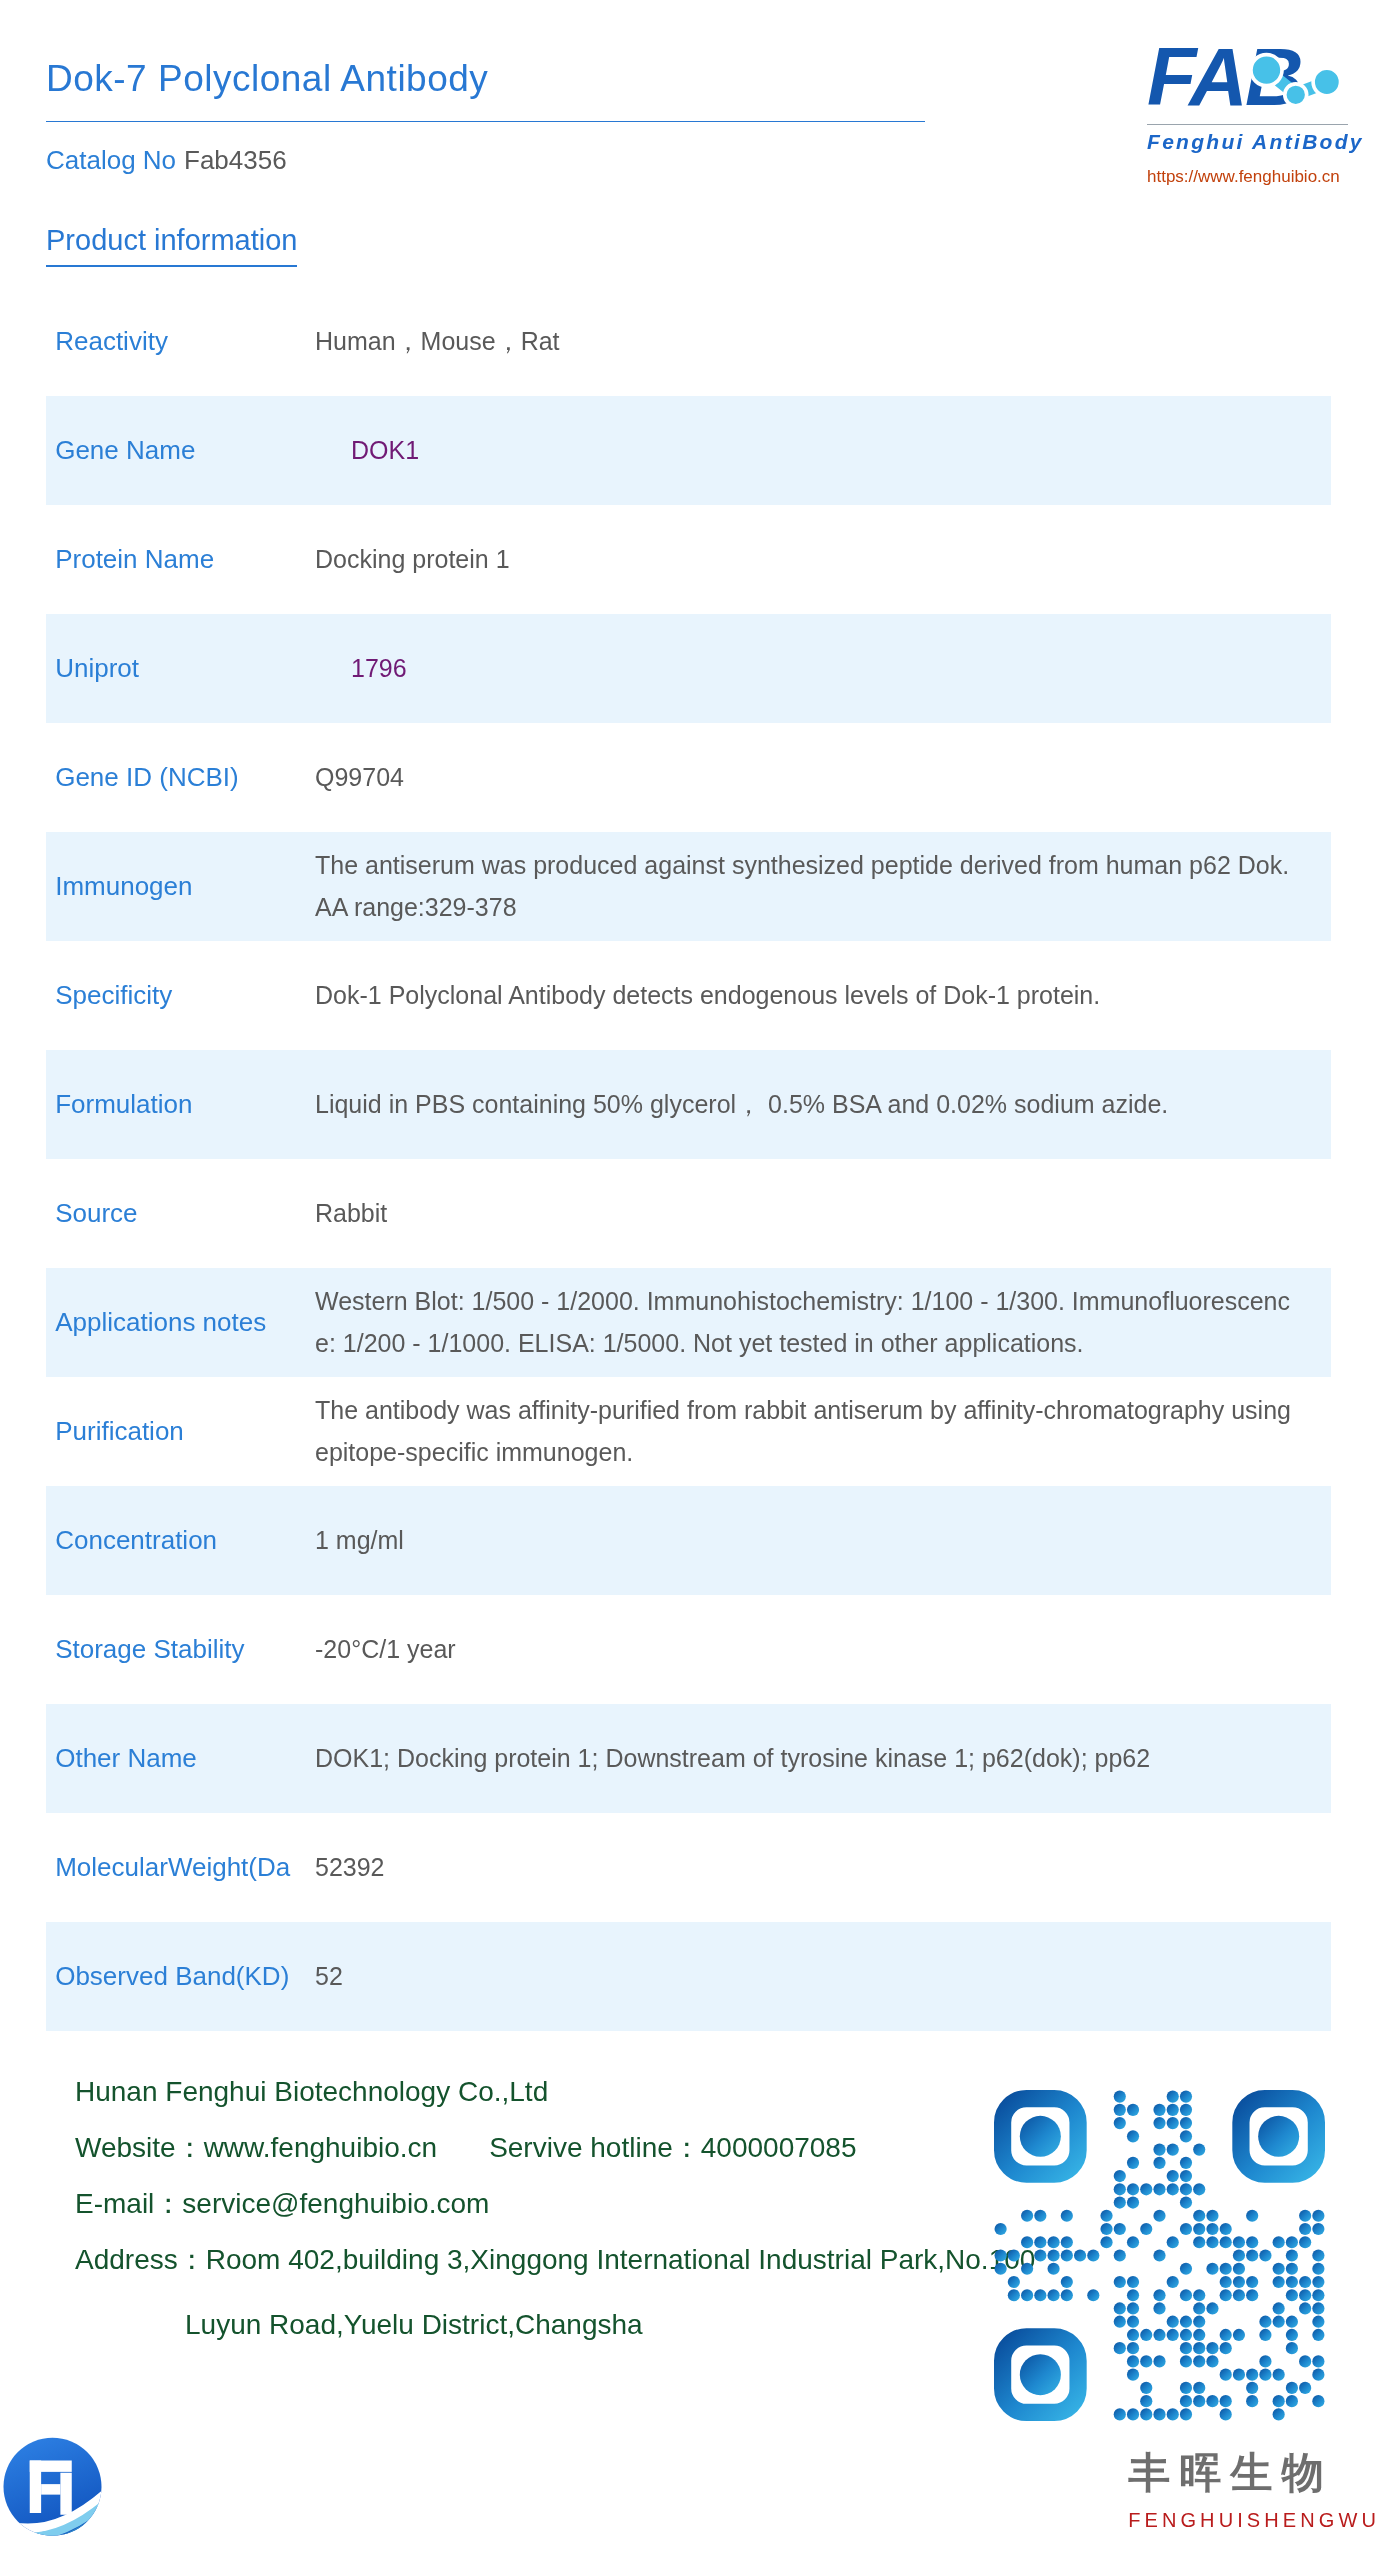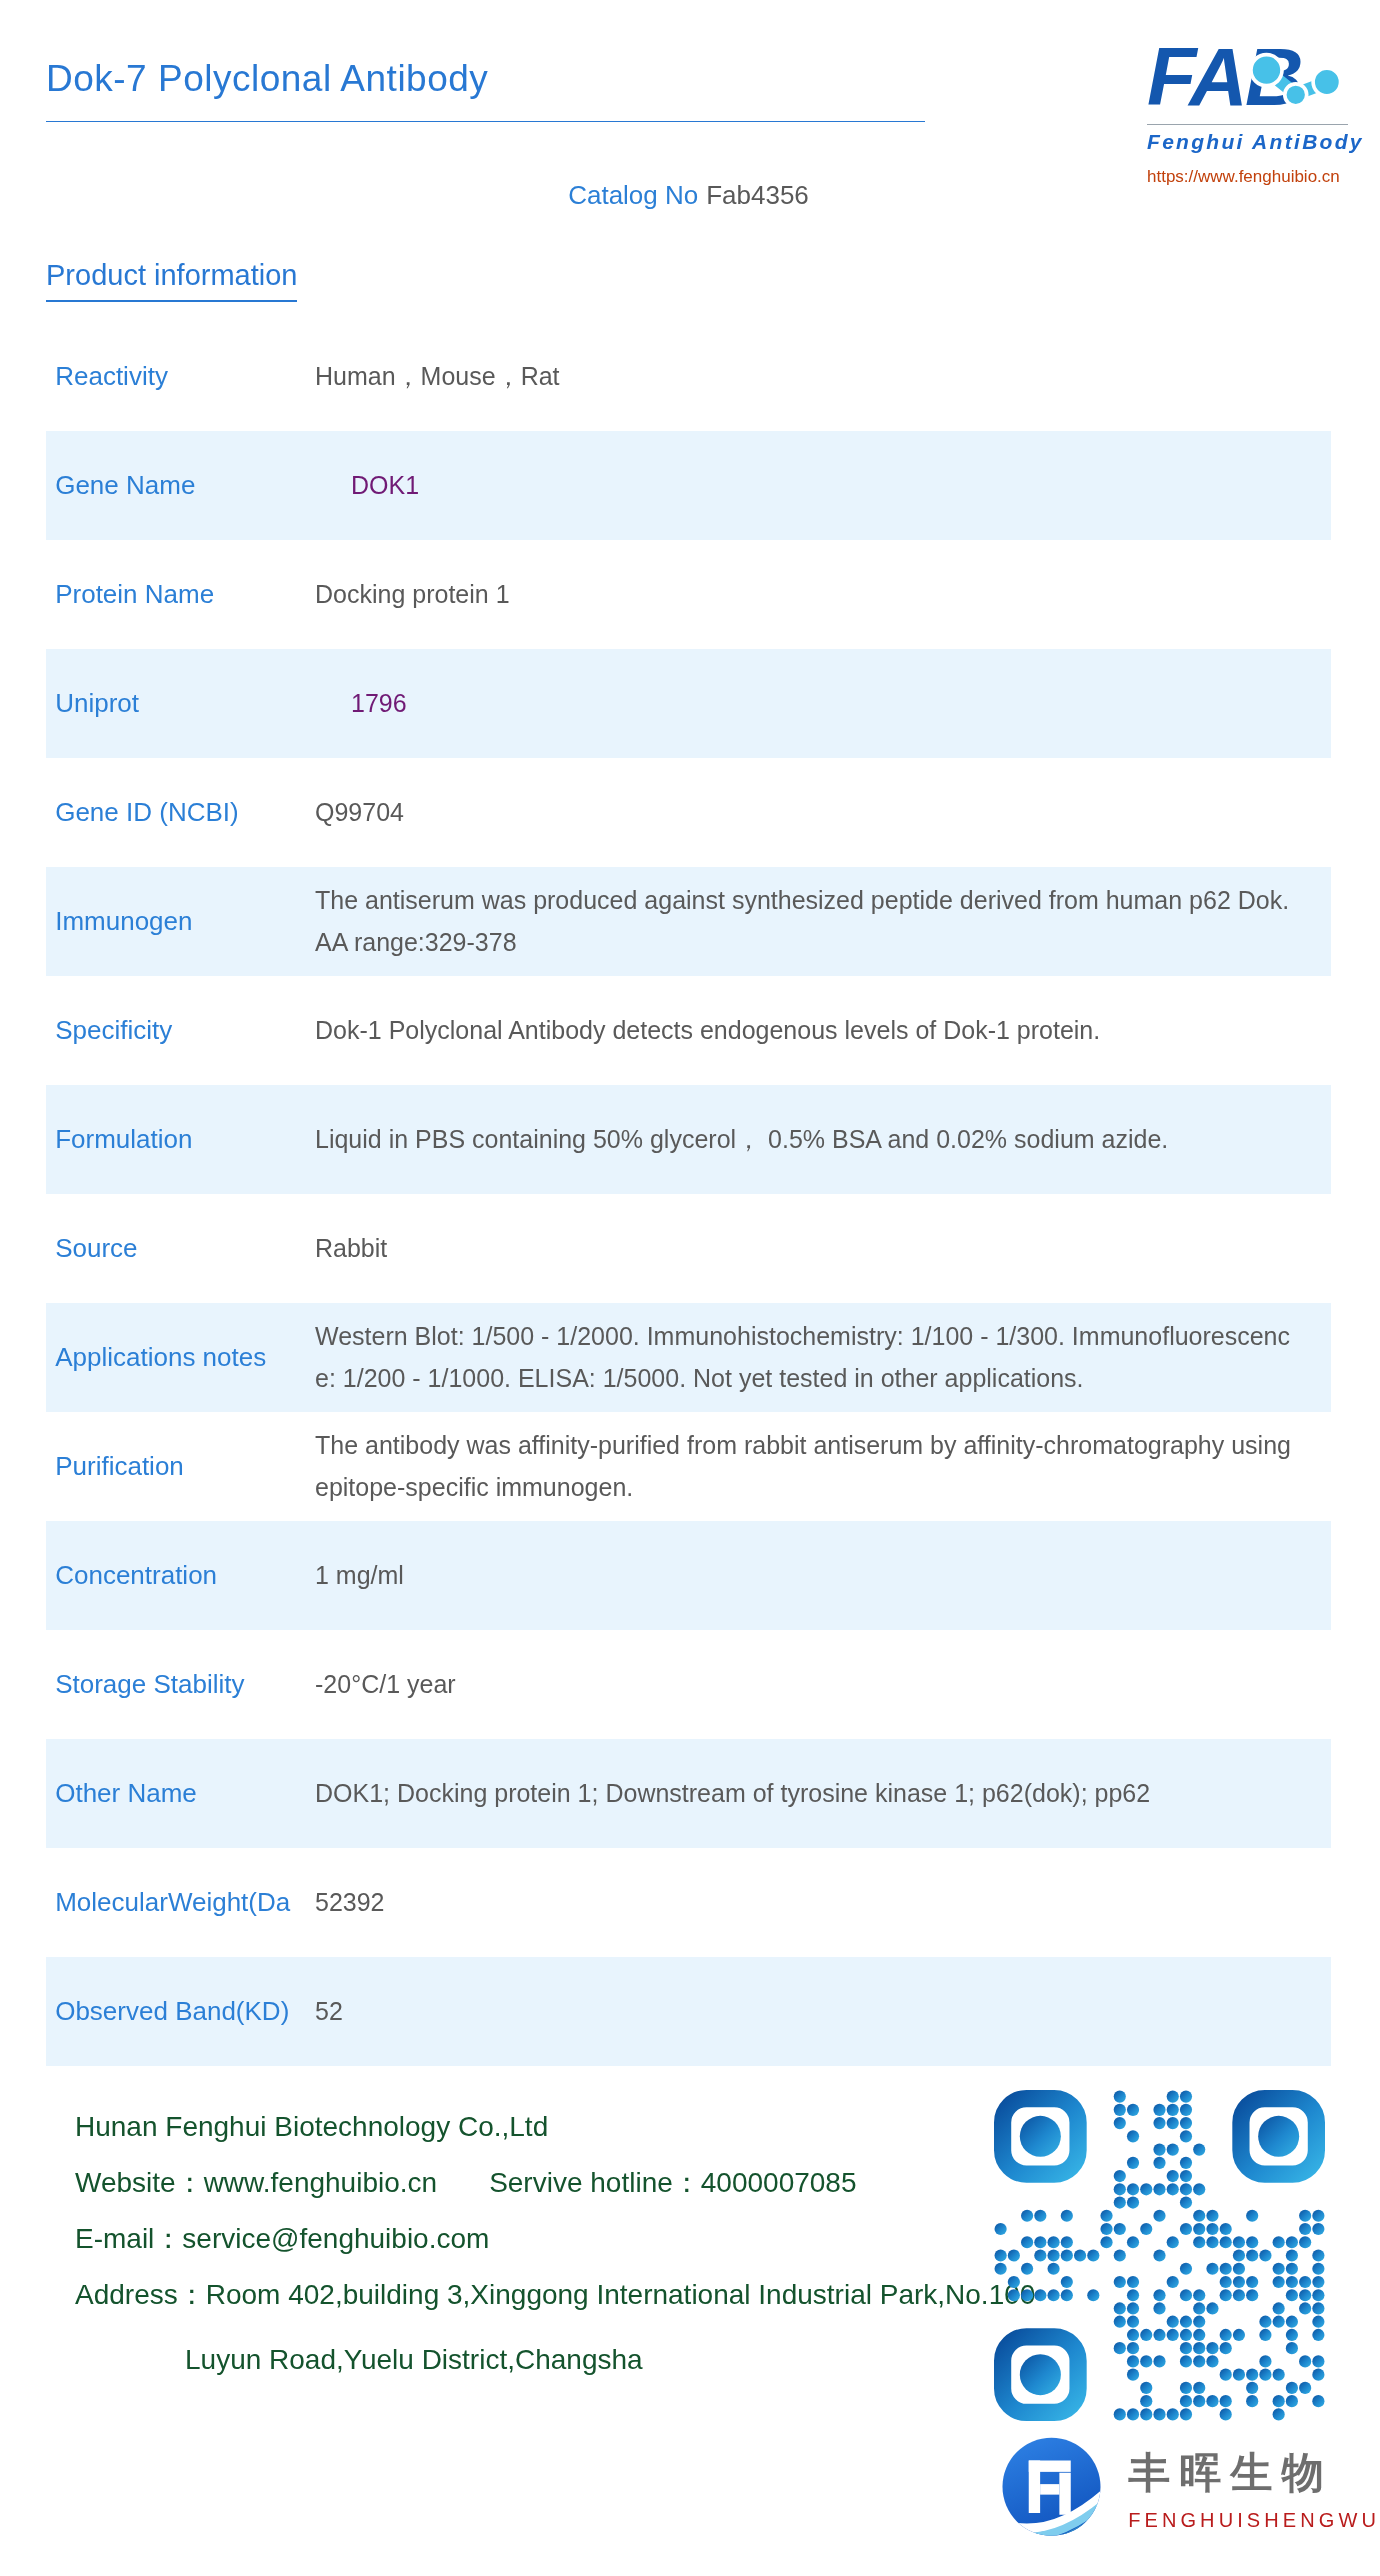--- a/index.html
+++ b/index.html
@@ -27,21 +27,21 @@
   }
   .molecule { position:absolute; left:88px; top:13px; width:116px; height:64px; }
   .logo-rule { border-top:1.8px solid #9aa4ad; margin:1.8px 0 5.5px 0; width:201px; }
   .logo-subtitle {
     font-size:21px; font-weight:700; font-style:italic; color:#1b66c8; letter-spacing:2.3px;
     white-space:nowrap;
   }
   .logo-url { font-size:17px; color:#c2410c; margin-top:13px; letter-spacing:0px; }
 
   
-  .catalog-row { margin-top:58px; display:flex; align-items:baseline;justify-content:center; }
+  .catalog-row { margin-top:23px; display:flex; align-items:baseline; }
   .catalog-label { font-size:26px; color:#2b7fd6; width:138px; }
   .catalog-value { font-size:26px; color:#595959; }
 
   
   .section-heading {
     display:inline-block; margin-top:48px; font-size:29px; font-weight:400; color:#2878d3;
     padding-bottom:8.3px; border-bottom:2.8px solid #2878d3;
   }
 
   
@@ -62,21 +62,21 @@
   .contact { margin-top:33px; padding-left:29px; width:920px; }
   .contact-line { font-size:28px; color:#14532d; line-height:56px; white-space:nowrap; }
   .contact-line .hotline { margin-left:52px; }
   .contact-line.indent { padding-left:110px; margin-top:9.2px; }
 
   .qr { position:absolute; left:994px; top:2090px; width:331px; height:331px; }
 
   
   .brand-footer {
     position:absolute; left:0; top:2436px; width:1380px;
-    display:flex; justify-content:flex-end; align-items:center; gap:24px;
+    display:flex; justify-content:space-between; align-items:center; gap:24px;
   }
   .brand-icon { width:105px; height:105px; }
   .brand-cn { font-size:42px; color:#6e6e6e; letter-spacing:9.2px; font-weight:700; }
   .brand-en { font-size:20px; color:#b91c1c; letter-spacing:4.1px; margin-top:8.3px; }
 </style>
 </head>
 <body>
 
 <div class="page">
 

